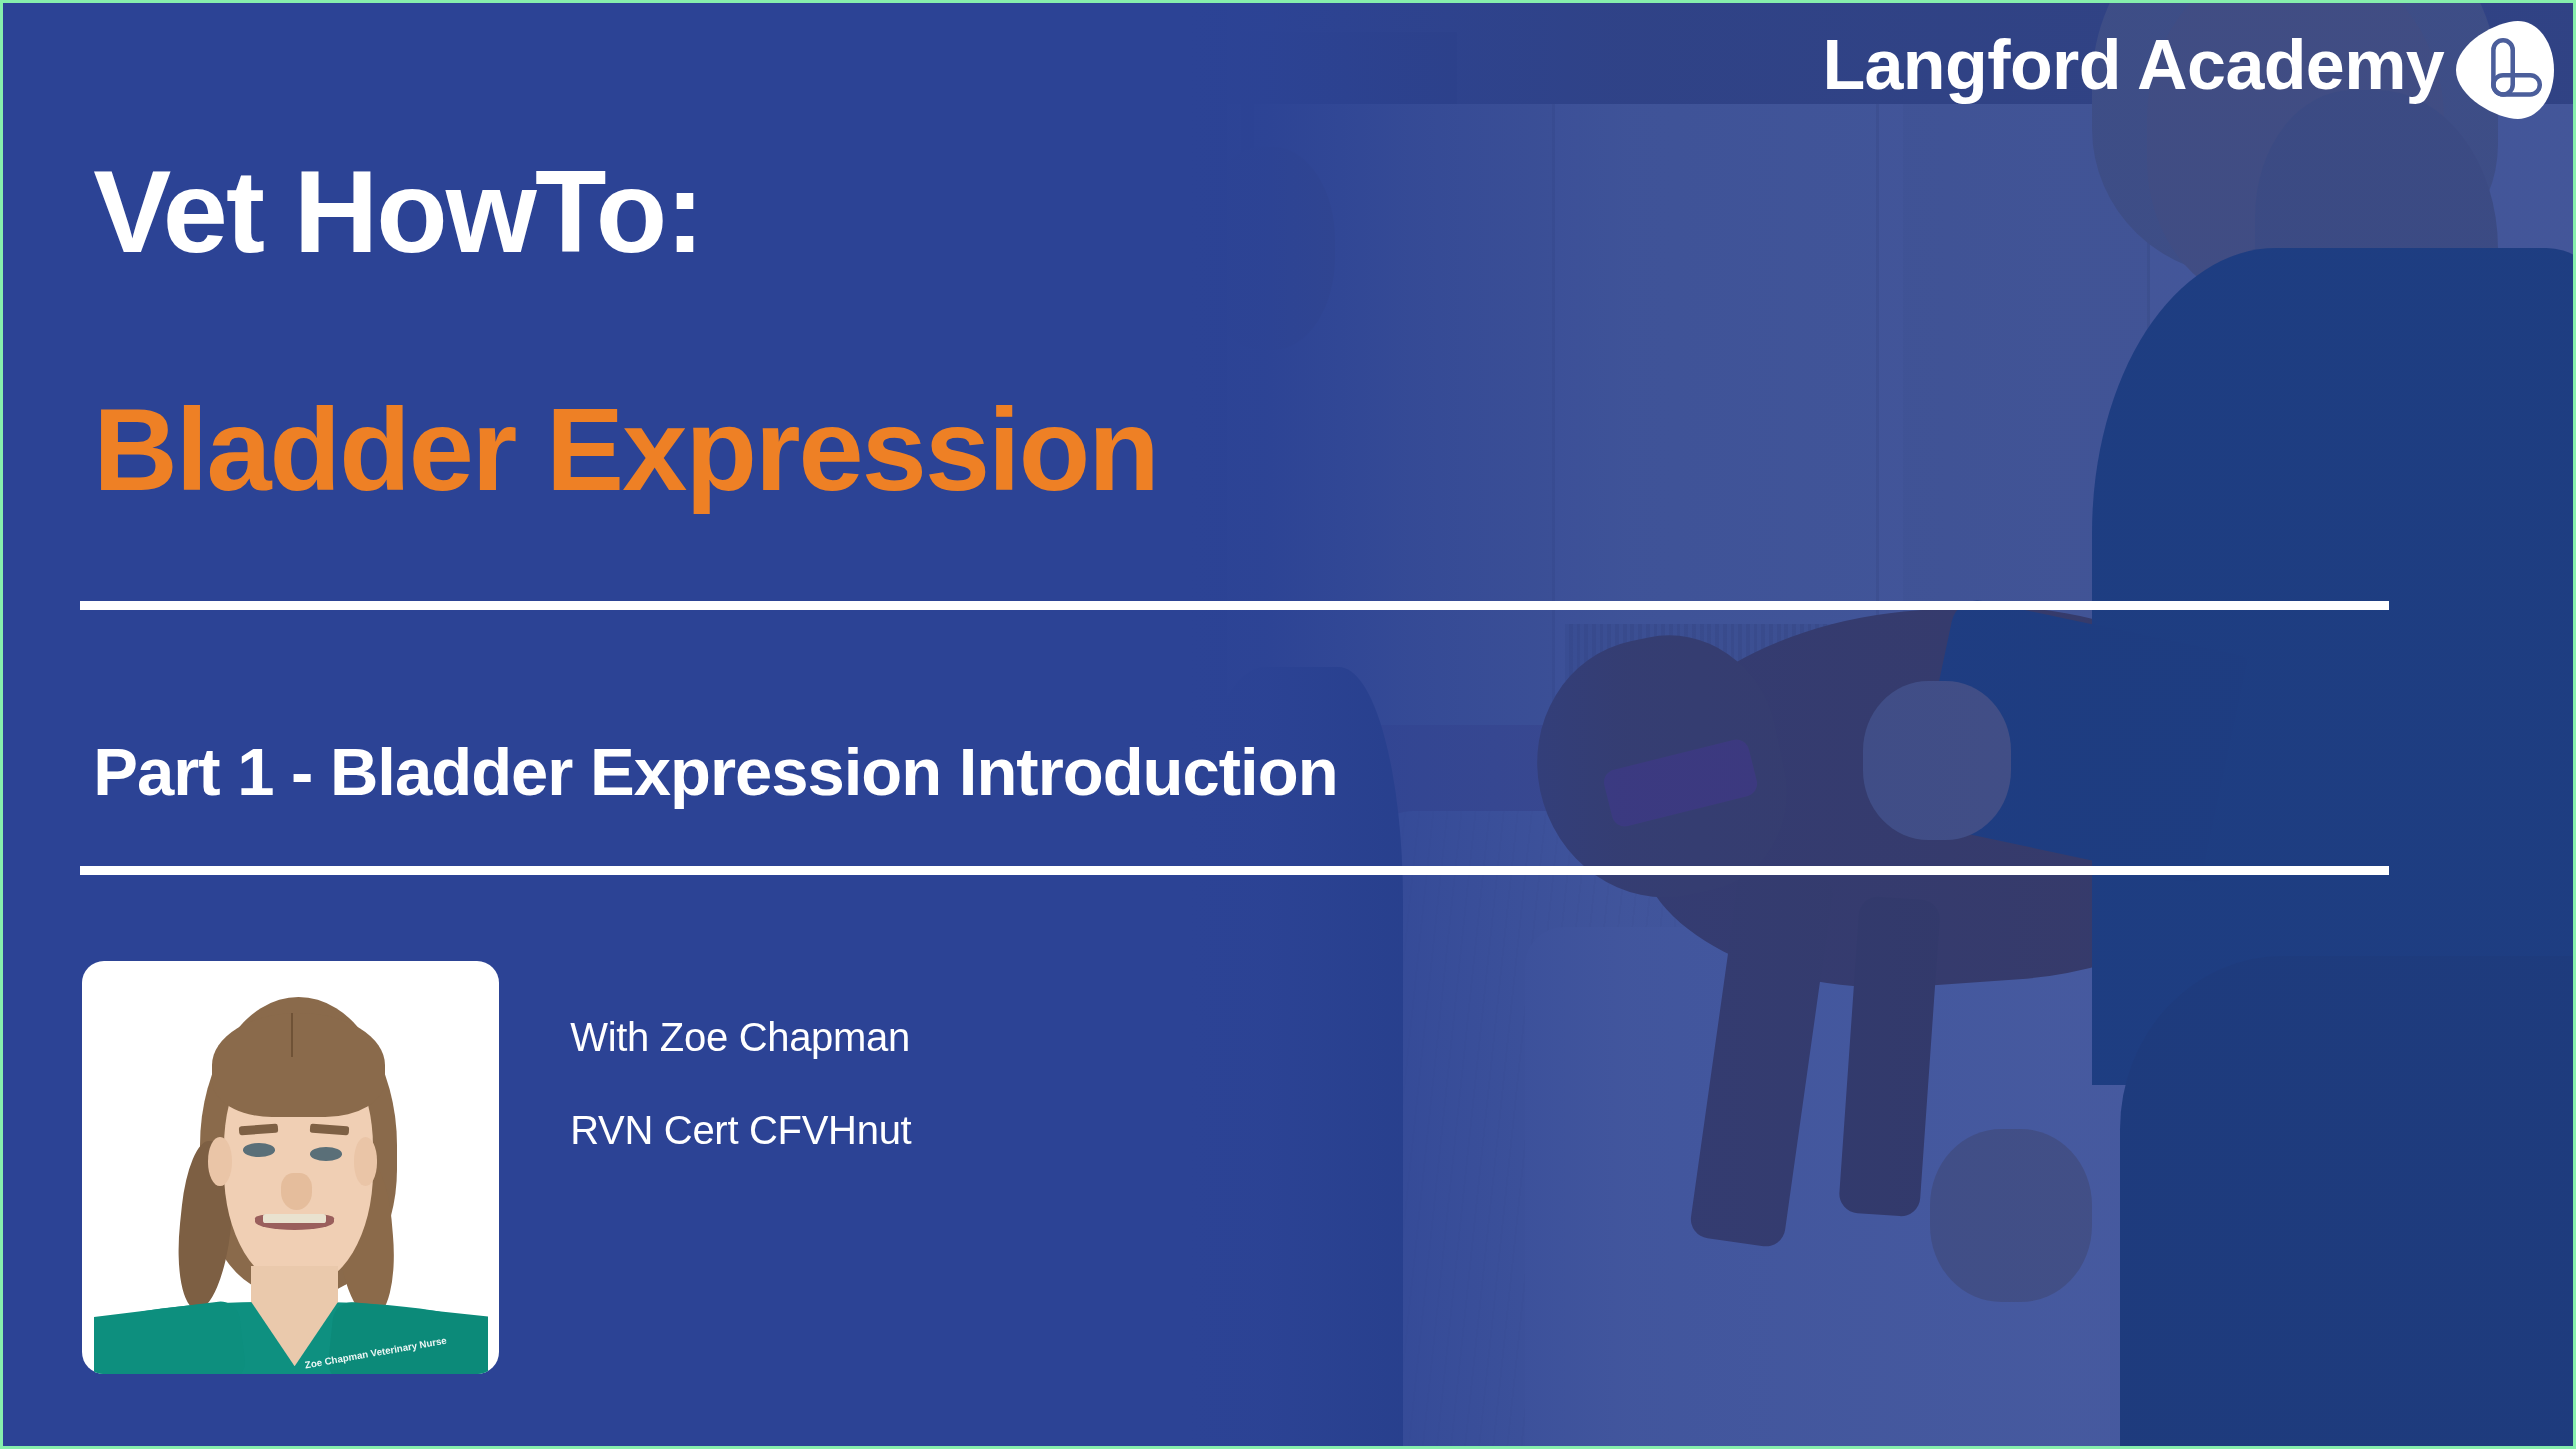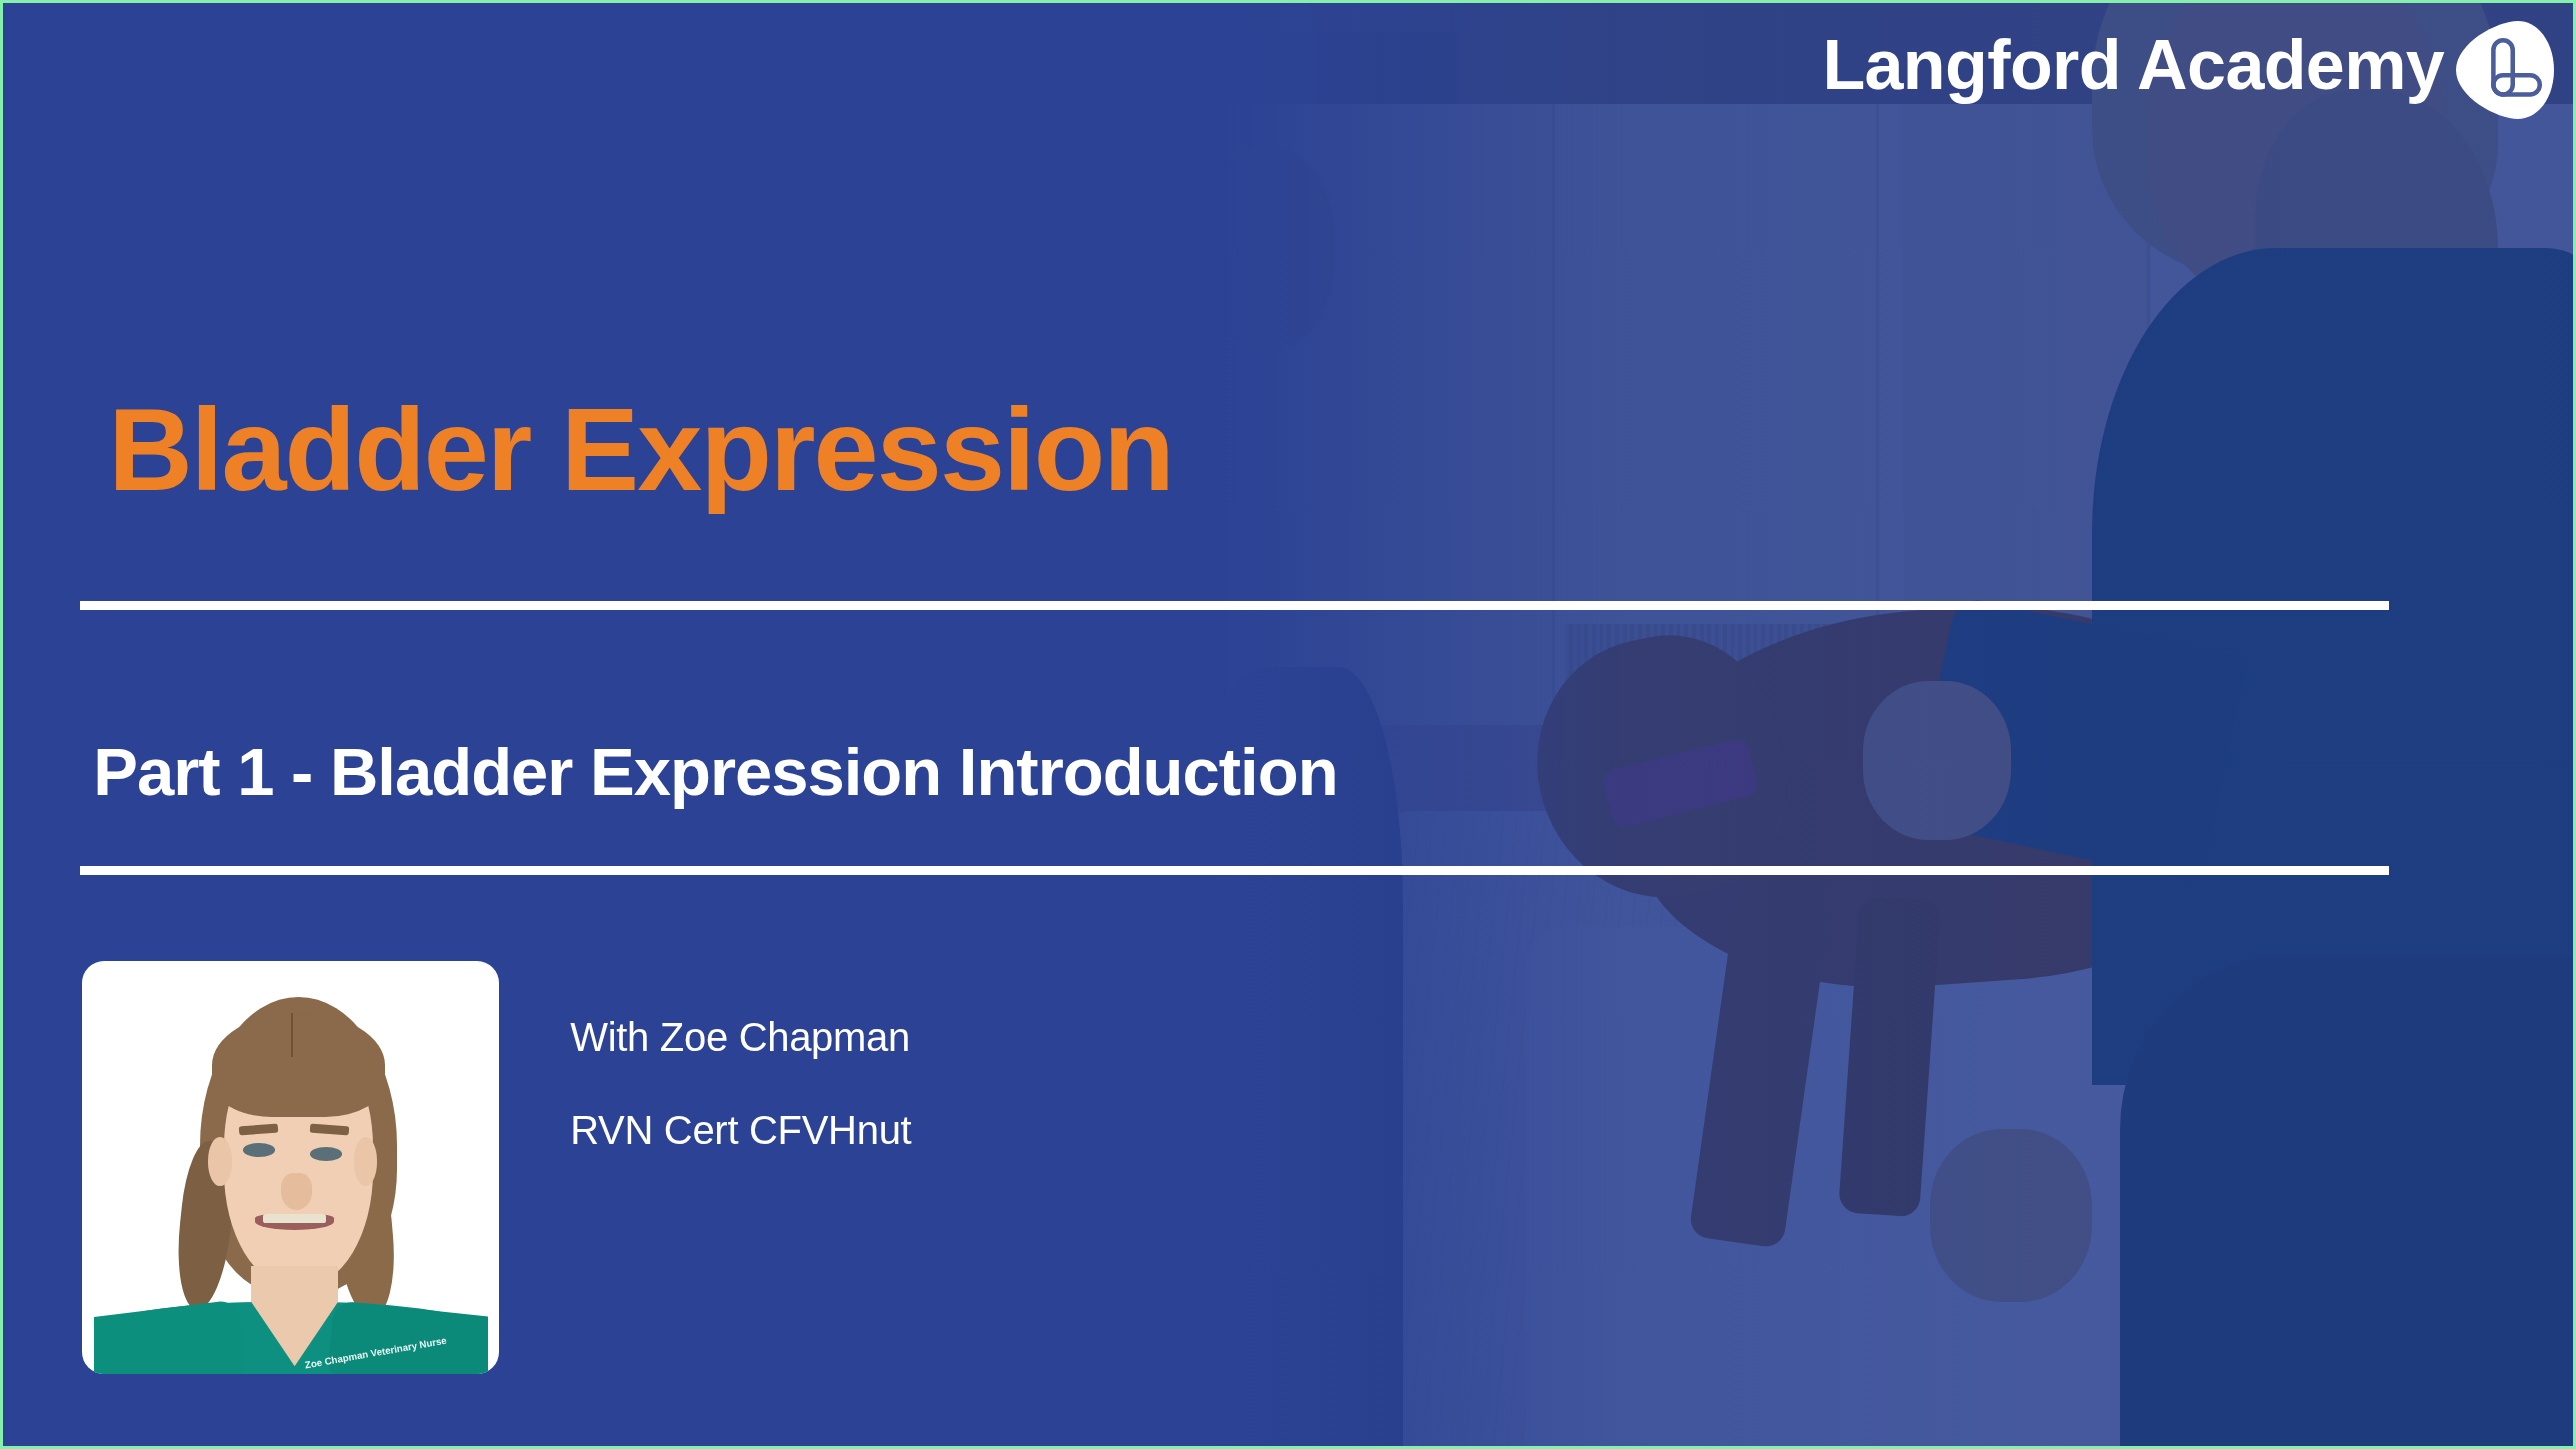--- a/index.html
+++ b/index.html
@@ -129,21 +129,21 @@
     top: 71px;
     font-size: 117px;
     font-weight: 800;
     color: #ffffff;
     letter-spacing: -1.9px;
     line-height: 1;
     white-space: nowrap;
   }
   .title-2 {
     position: absolute;
-    left: 105px;
+    left: 90px;
     top: 309px;
     font-size: 117px;
     font-weight: 800;
     color: #EE8025;
     letter-spacing: -1.9px;
     line-height: 1;
     white-space: nowrap;
   }
 
   .rule {
@@ -271,20 +271,21 @@
       <div class="brand">Langford Academy</div>
 
       <div class="logo-mark">
         <svg viewBox="0 0 152 152" width="98" height="98" aria-hidden="true">
           <path d="M152 76 C152 118 128 152 96 152 C64 152 0 118 0 76 C0 34 64 0 96 0 C128 0 152 34 152 76 Z" fill="#ffffff"></path>
           <rect x="58" y="30" width="30" height="84" rx="15" ry="15" fill="none" stroke="#4B5E9B" stroke-width="7"></rect>
           <rect x="58" y="84" width="72" height="30" rx="15" ry="15" fill="none" stroke="#4B5E9B" stroke-width="7"></rect>
         </svg>
       </div>
 
+      <h1 class="title-1">Vet HowTo:</h1>
 
       <h1 class="title-2">Bladder Expression</h1>
 
       <div class="rule rule-top"></div>
 
       <h2 class="subtitle">Part 1 - Bladder Expression Introduction</h2>
 
       <div class="rule rule-bottom"></div>
 
       <div class="portrait-card">

